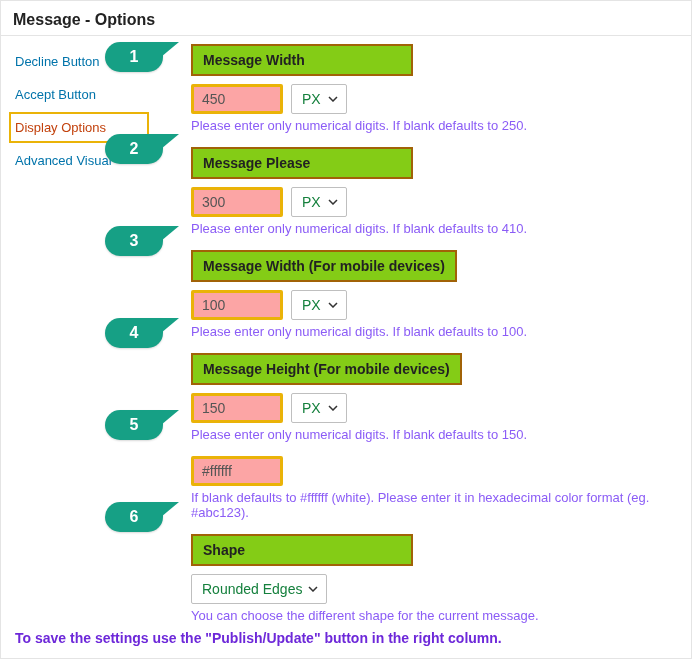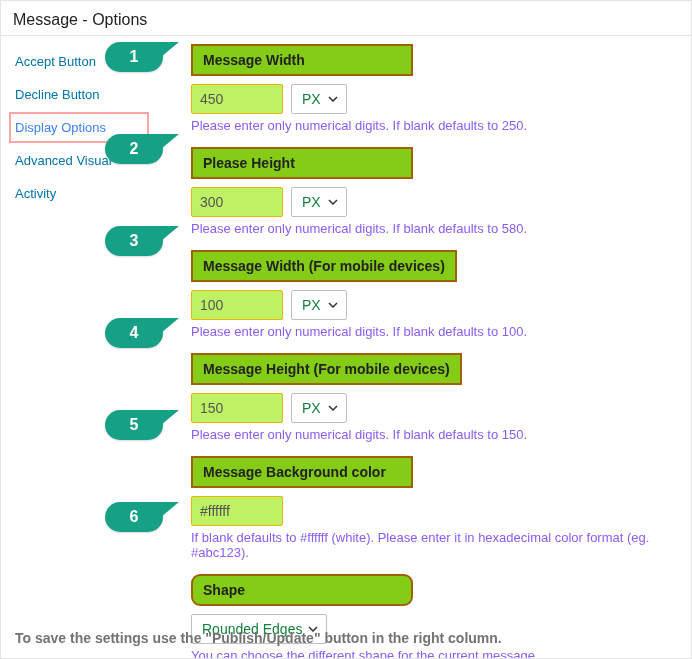--- a/index.html
+++ b/index.html
@@ -11,72 +11,72 @@
     background: #fff;
     width: 692px;
     height: 659px;
     border: 1px solid #e4e4e4;
     position: relative;
     overflow:hidden;
   }
   .header {
     padding: 10px 12px 6px 12px;
     font-size: 16px;
-    font-weight: 400;
+    font-weight: 700;
     border-bottom: 1px solid #e4e4e4;
   }
   .layout {
     display: flex;
   }
   .sidebar {
     width: 156px;
     padding: 10px 8px 0 8px;
   }
   .nav-item {
     display:block;
     padding: 6px 4px;
     font-size: 13px;
     color: #0073aa;
     cursor: pointer;
     margin-bottom: 2px;
     border: 2px solid transparent;
   }
   .nav-item.active {
-    color: #3b82f6;
-    border: 2px solid #fca5a5;
+    color: #c2410c;
+    border: 2px solid #eab308;
     background: #fff;
   }
   .main {
     flex:1;
     padding: 8px 4px 0 4px;
     position: relative;
   }
   .field { margin-bottom: 6px; padding-left: 30px; }
   .field-label-box {
     display:inline-block;
     border: 2px solid #a16207;
     padding: 6px 10px;
     min-width: 222px;
     font-size: 14px;
     font-weight: 600;
     color:#222;
     margin-bottom: 8px;
     background:#84cc16;
   }
-  .label6 { min-width: 222px; border-radius: 9px;}
+  .label6 { min-width: 222px;}
   .row { display:flex; gap:8px; align-items:center; margin-bottom:4px;}
   input.text {
     height: 30px;
-    border: 1px solid #eab308;
+    border: 3px solid #eab308;
     border-radius: 2px;
     padding: 0 8px;
     font-size: 14px;
     width: 92px;
     color:#555;
-    background:#bef264;
+    background:#fca5a5;
   }
   .select {
     height: 30px;
     border: 1px solid #bfbfbf;
     border-radius: 2px;
     padding: 0 24px 0 10px;
     font-size: 14px;
     color:#15803d;
     background:#fff;
     display:inline-flex;
@@ -120,36 +120,35 @@
     border-top: 15px solid #16a085;
     border-right: 18px solid transparent;
     border-bottom: 15px solid transparent;
   }
   .footer-note{
     position:absolute;
     bottom:12px;
     left:14px;
     font-size:14px;
     font-weight:600;
-    color:#737373;
+    color:#6d28d9;
   }
 </style>
 </head>
 <body>
 
 <div class="header">Message - Options</div>
 
 <div class="layout">
 
   <div class="sidebar">
+    <span class="nav-item">Decline Button</span>
     <span class="nav-item">Accept Button</span>
-    <span class="nav-item">Decline Button</span>
     <span class="nav-item active">Display Options</span>
     <span class="nav-item">Advanced Visual</span>
-    <span class="nav-item">Activity</span>
   </div>
 
   <div class="main">
 
     <div class="callout" style="left:-52px; top:6px;">1</div>
     <div class="callout" style="left:-52px; top:98px;">2</div>
     <div class="callout" style="left:-52px; top:190px;">3</div>
     <div class="callout" style="left:-52px; top:282px;">4</div>
     <div class="callout" style="left:-52px; top:374px;">5</div>
     <div class="callout" style="left:-52px; top:466px;">6</div>
@@ -164,33 +163,33 @@
               <svg width="10" height="6" viewBox="0 0 10 6">
                 <path d="M1 1 L5 5 L9 1" fill="none" stroke="#333" stroke-width="1.5"></path>
               </svg>
             </span>
         </div>
       </div>
       <div class="hint">Please enter only numerical digits. If blank defaults to 250.</div>
     </div>
 
     <div class="field">
-      <div class="field-label-box">Please Height</div>
+      <div class="field-label-box">Message Please</div>
       <div class="row">
         <input class="text" value="300" style="">
         <div class="select">
           <span>PX</span>
           <span class="chev">
               <svg width="10" height="6" viewBox="0 0 10 6">
                 <path d="M1 1 L5 5 L9 1" fill="none" stroke="#333" stroke-width="1.5"></path>
               </svg>
             </span>
         </div>
       </div>
-      <div class="hint">Please enter only numerical digits. If blank defaults to 580.</div>
+      <div class="hint">Please enter only numerical digits. If blank defaults to 410.</div>
     </div>
 
     <div class="field">
       <div class="field-label-box">Message Width (For mobile devices)</div>
       <div class="row">
         <input class="text" value="100" style="">
         <div class="select">
           <span>PX</span>
           <span class="chev">
               <svg width="10" height="6" viewBox="0 0 10 6">
@@ -212,21 +211,20 @@
               <svg width="10" height="6" viewBox="0 0 10 6">
                 <path d="M1 1 L5 5 L9 1" fill="none" stroke="#333" stroke-width="1.5"></path>
               </svg>
             </span>
         </div>
       </div>
       <div class="hint">Please enter only numerical digits. If blank defaults to 150.</div>
     </div>
 
     <div class="field">
-      <div class="field-label-box">Message Background color</div>
       <div class="row">
         <input class="text" value="#ffffff" style="">
       </div>
       <div class="hint">If blank defaults to #ffffff (white). Please enter it in hexadecimal color format (eg. #abc123).</div>
     </div>
 
     <div class="field">
       <div class="field-label-box label6">Shape</div>
       <div class="row">
         <div class="select wide">

